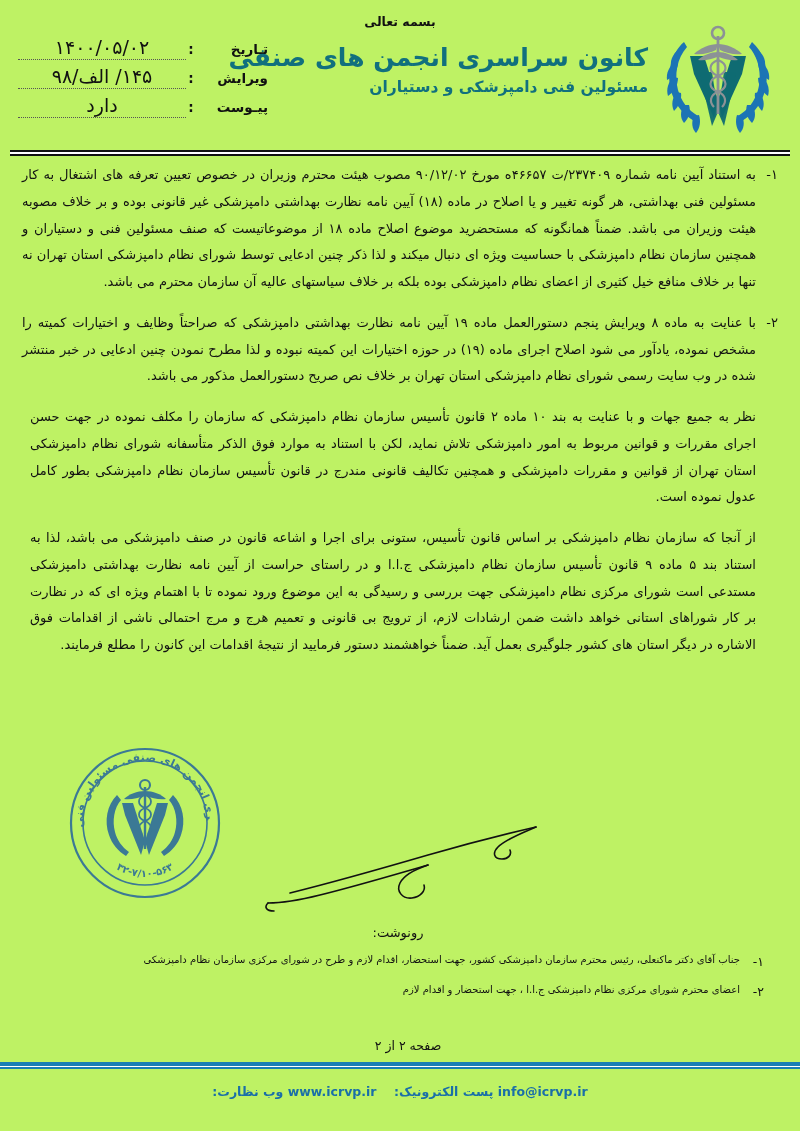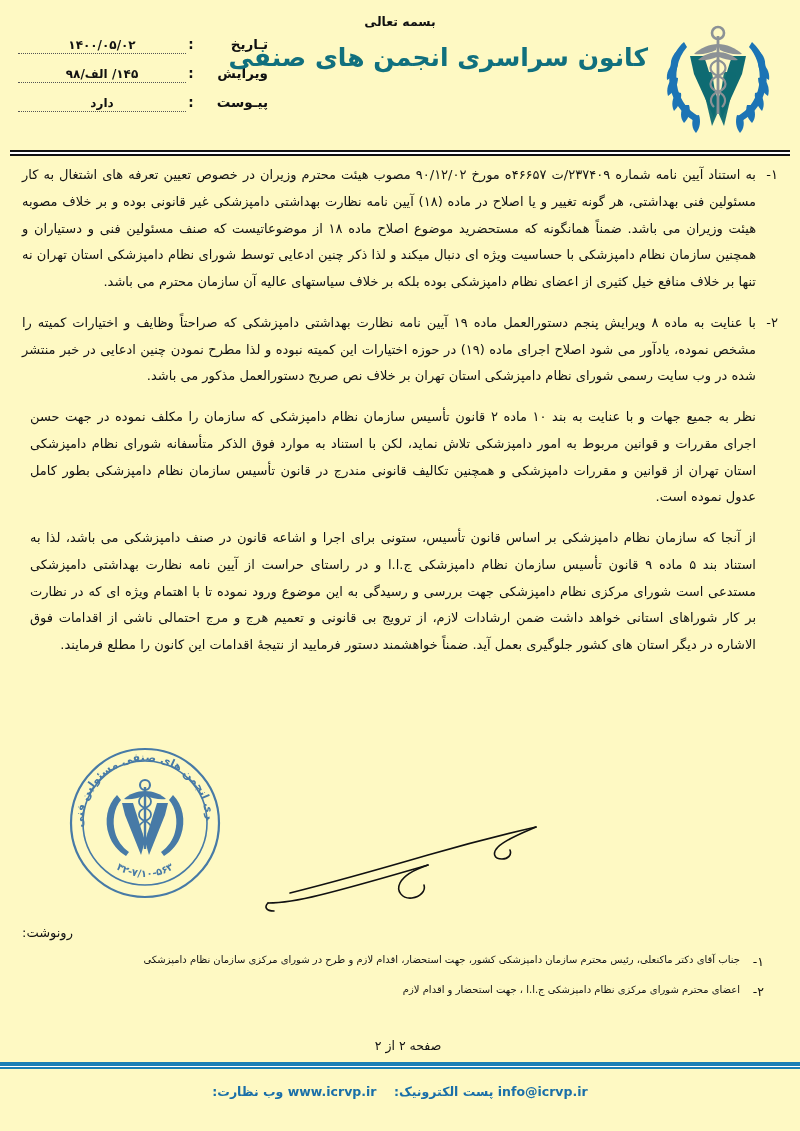--- a/index.html
+++ b/index.html
@@ -10,21 +10,21 @@
   }
   body {
     font-family: "DejaVu Sans", "Liberation Sans", sans-serif;
     color: #111111;
   }
   .page {
     position: relative;
     width: 800px;
     height: 1131px;
     margin: 0 auto;
-    background: #fef9c3;
+    background: #bef264;
     overflow: hidden;
     box-sizing: border-box;
   }
 
   
   .header {
     position: relative;
     height: 150px;
     padding: 0;
   }
@@ -67,22 +67,22 @@
     text-align: center;
   }
   .meta-value-wrap {
     flex: 1;
     position: relative;
     text-align: center;
     border-bottom: 1.5px dotted #555;
     padding-bottom: 1px;
   }
   .meta-value {
-    font-size: 12px;
-    font-weight: bold;
+    font-size: 19px;
+    font-weight: normal;
     letter-spacing: 0.5px;
   }
 
   
   .org-block {
     position: absolute;
     top: 44px;
     right: 152px;
     text-align: right;
     direction: rtl;
@@ -225,21 +225,21 @@
     top: 925px;
     left: 22px;
     right: 22px;
     direction: rtl;
   }
   .copies-title {
     font-size: 13px;
     font-weight: normal;
     color: #111;
     margin-bottom: 10px;
-    text-align: left;
+    text-align: center;
     padding-right: 4px;
   }
   .copy-item {
     display: flex;
     flex-direction: row;
     margin-bottom: 6px;
     padding-right: 14px;
   }
   .copy-num {
     flex: 0 0 24px;
@@ -323,20 +323,21 @@
         <span class="meta-label">پیـوست</span>
         <span class="meta-colon">:</span>
         <span class="meta-value-wrap">
           <span class="meta-value">دارد</span>
         </span>
       </div>
     </div>
 
     <div class="org-block">
       <div class="org-title">کانون سراسری انجمن های صنفی</div>
+      <div class="org-sub">مسئولین فنی دامپزشکی و دستیاران</div>
     </div>
 
     <div class="logo">
       <svg viewBox="0 0 128 118" xmlns="http://www.w3.org/2000/svg">
 
         <g fill="#1c74b5">
           <path d="M30 20 C16 32 12 54 18 72 C22 84 30 93 40 99 L44 94 C34 88 27 79 24 68 C20 53 23 36 33 25 Z"></path>
           <path d="M27 26 C20 30 16 37 17 44 C23 41 27 35 28 28 Z"></path>
           <path d="M22 40 C15 44 12 51 13 58 C19 55 23 49 24 42 Z"></path>
           <path d="M20 55 C14 60 12 67 14 74 C20 70 24 63 24 56 Z"></path>

